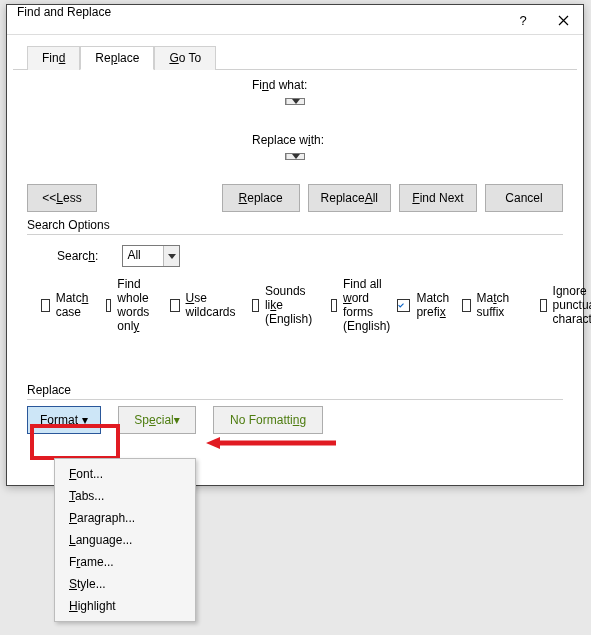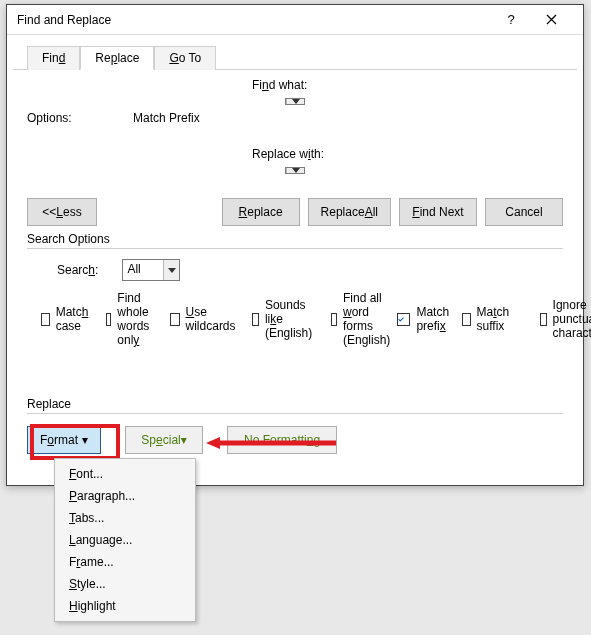--- a/index.html
+++ b/index.html
@@ -16,23 +16,23 @@
       top: 4px;
       left: 6px;
       width: 578px;
       height: 482px;
       background: #fff;
       border: 1px solid #444;
       box-shadow: 0 2px 8px rgba(0,0,0,.25);
     }
     .titlebar {
       display: flex;
-      align-items: center;
+      align-items: flex-start;
       height: 30px;
-      padding: 0 12px 0 10px;
+      padding: 0 0 0 10px;
       background: #fff;
       border-bottom: 1px solid #ddd;
     }
     .titlebar .title { flex: 1; font-size: 12px; }
     .titlebar .sysbtn {
       width: 40px;
       height: 30px;
       display: flex;
       align-items: center;
       justify-content: center;
@@ -118,21 +118,21 @@
       width:13px; height:13px; border:1px solid #333; display:inline-flex;
       align-items:center; justify-content:center; background:#fff;
     }
     .chkbox.checked::after {
       content:""; width:9px; height:9px;
       background: none;
     }
     .chkbox.checked svg { width:11px; height:11px; }
     .gapblock { height:16px; }
     .replace-section { margin-top: 50px; }
-    .fmtbtns { display:flex; gap:24px; margin-top:12px; position:relative;}
+    .fmtbtns { display:flex; gap:17px; margin-top:6px; position:relative;}
     .btn.format { min-width:72px; background:#cde6f7; border:1px solid #2a579a; position:relative;}
     .btn.format .caret { margin-left:4px; }
     .btn.ghost { color:#4d7c0f; background:#f0f0f0;}
     .redbox {
       position:absolute;
       left: 30px;
       top: 424px;
       width: 90px;
       height: 36px;
       border: 4px solid #e11b22;
@@ -193,24 +193,20 @@
       <div class="combo">
         <div class="input"></div>
         <div class="dropbtn">
           <svg viewBox="0 0 8 5">
               <path d="M0 0 L4 5 L8 0 Z" fill="#333"></path>
             </svg>
         </div>
       </div>
     </div>
 
-    <div class="options-line">
-      <span class="label-col">Options:</span>
-      <span>Match Prefix</span>
-    </div>
 
     <div style="height:22px"></div>
 
     <div class="row">
       <div class="label-col"><span>Replace w<u>i</u>th:</span></div>
       <div class="combo">
         <div class="input"></div>
         <div class="dropbtn">
           <svg viewBox="0 0 8 5">
               <path d="M0 0 L4 5 L8 0 Z" fill="#333"></path>
@@ -304,19 +300,19 @@
 </div>
 
 <div class="redbox"></div>
 <svg class="arrow" viewBox="0 0 130 12">
   <line x1="130" y1="6" x2="12" y2="6" stroke="#e11b22" stroke-width="5"></line>
   <polygon points="0,6 14,0 14,12" fill="#e11b22"></polygon>
 </svg>
 
 <div class="menu">
   <div class="menu-item"><u>F</u>ont...</div>
+  <div class="menu-item"><u>T</u>abs...</div>
   <div class="menu-item"><u>P</u>aragraph...</div>
-  <div class="menu-item"><u>T</u>abs...</div>
   <div class="menu-item"><u>L</u>anguage...</div>
   <div class="menu-item">F<u>r</u>ame...</div>
   <div class="menu-item"><u>S</u>tyle...</div>
   <div class="menu-item"><u>H</u>ighlight</div>
 </div>
 
 </body></html>

